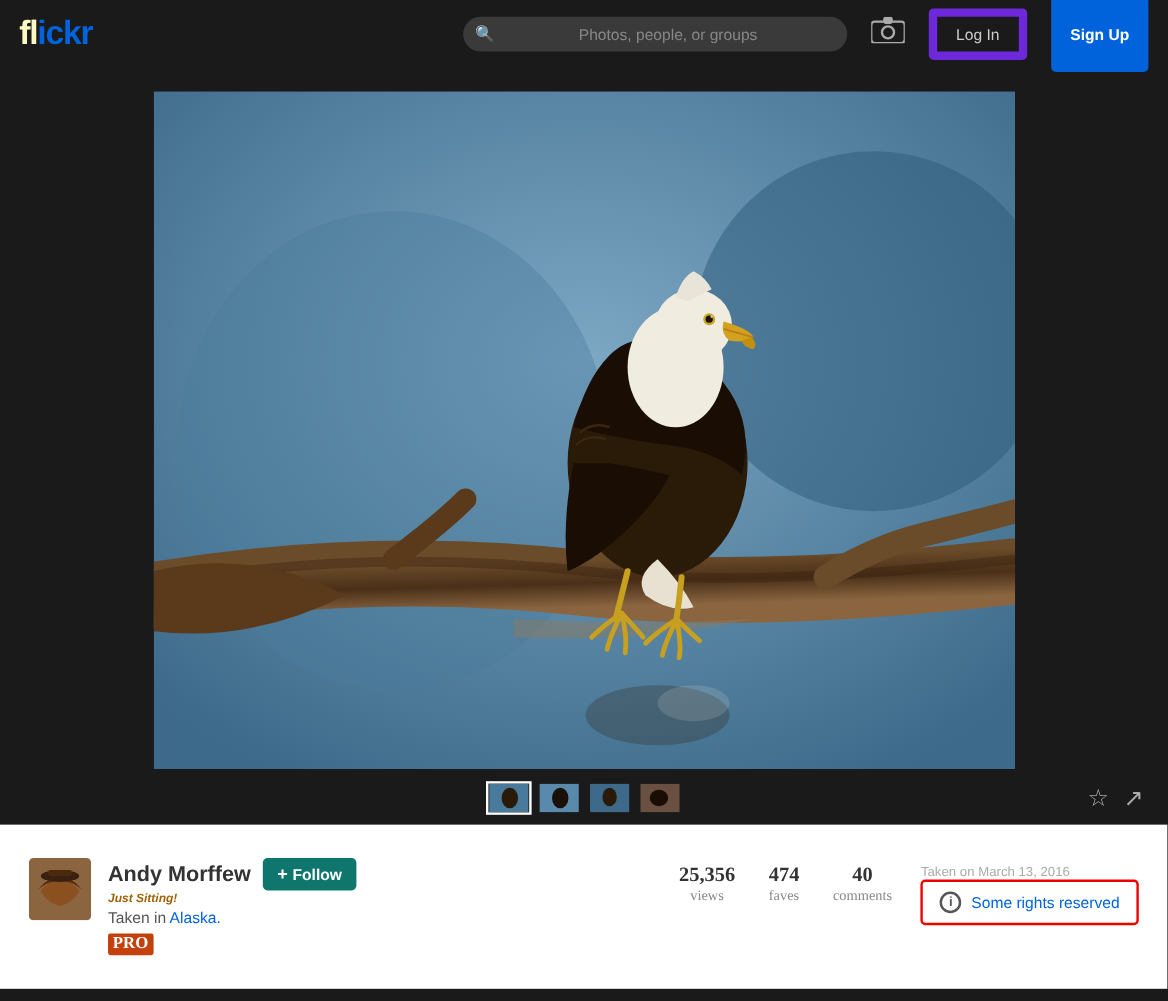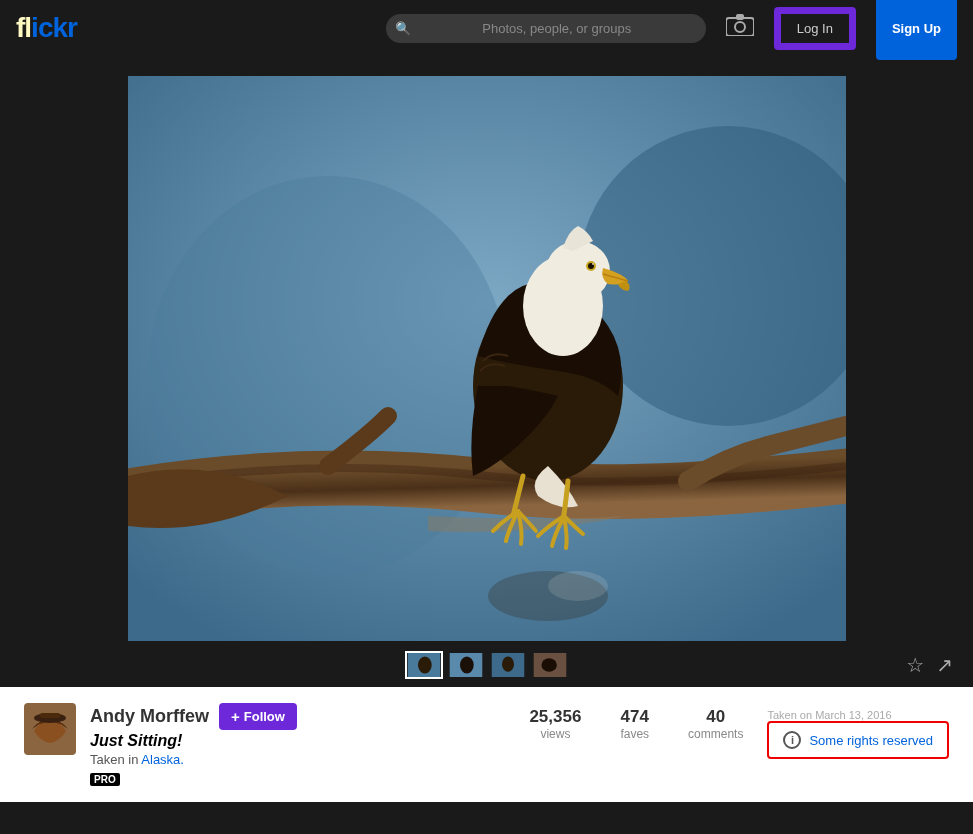--- a/index.html
+++ b/index.html
@@ -133,21 +133,21 @@
       font-size: 20px;
       cursor: pointer;
     }
 
     
     .info-bar {
       background: #fff;
       color: #333;
       display: flex;
       align-items: flex-start;
-      padding: 16px 24px;
+      padding: 28px 24px;
       gap: 0;
       min-height: 100px;
     }
     .author-section {
       display: flex;
       align-items: flex-start;
       gap: 14px;
       min-width: 320px;
     }
     .avatar {
@@ -166,63 +166,65 @@
       display: flex;
       align-items: center;
       gap: 10px;
     }
     .author-name {
       font-size: 18px;
       font-weight: 600;
       color: #333;
     }
     .follow-btn {
-      background: #6d28d9;
+      background: #0f766e;
       color: #fff;
       border: none;
       padding: 5px 12px;
       border-radius: 4px;
       font-size: 13px;
       font-weight: 600;
       cursor: pointer;
       display: flex;
       align-items: center;
       gap: 4px;
     }
     .follow-btn::before { content: '+'; font-size: 15px; }
     .photo-title {
-      font-size: 16px;
-      color: #000000;
+      font-size: 10px;
+      color: #a16207;
       font-style: italic;
       font-weight: 600;
     }
     .photo-location {
       font-size: 13px;
       color: #555;
     }
     .photo-location a { color: #0063dc; text-decoration: none; }
     .pro-badge {
-      background: #000000;
+      background: #c2410c;
       color: #fff;
-      font-size: 10px;
+      font-size: 14px;
       font-weight: 700;
       padding: 1px 4px;
       border-radius: 2px;
       margin-top: 4px;
       display: inline-block;
       width: fit-content;
+      font-family: Liberation Serif, serif;
     }
 
     
     .stats-section {
       display: flex;
-      gap: 39px;
+      gap: 28px;
       align-items: flex-end;
       margin-left: auto;
       padding-top: 4px;
+      font-family: Liberation Serif, serif;
     }
     .stat-item {
       text-align: center;
     }
     .stat-number {
       font-size: 17px;
       font-weight: 700;
       color: #333;
     }
     .stat-label {

